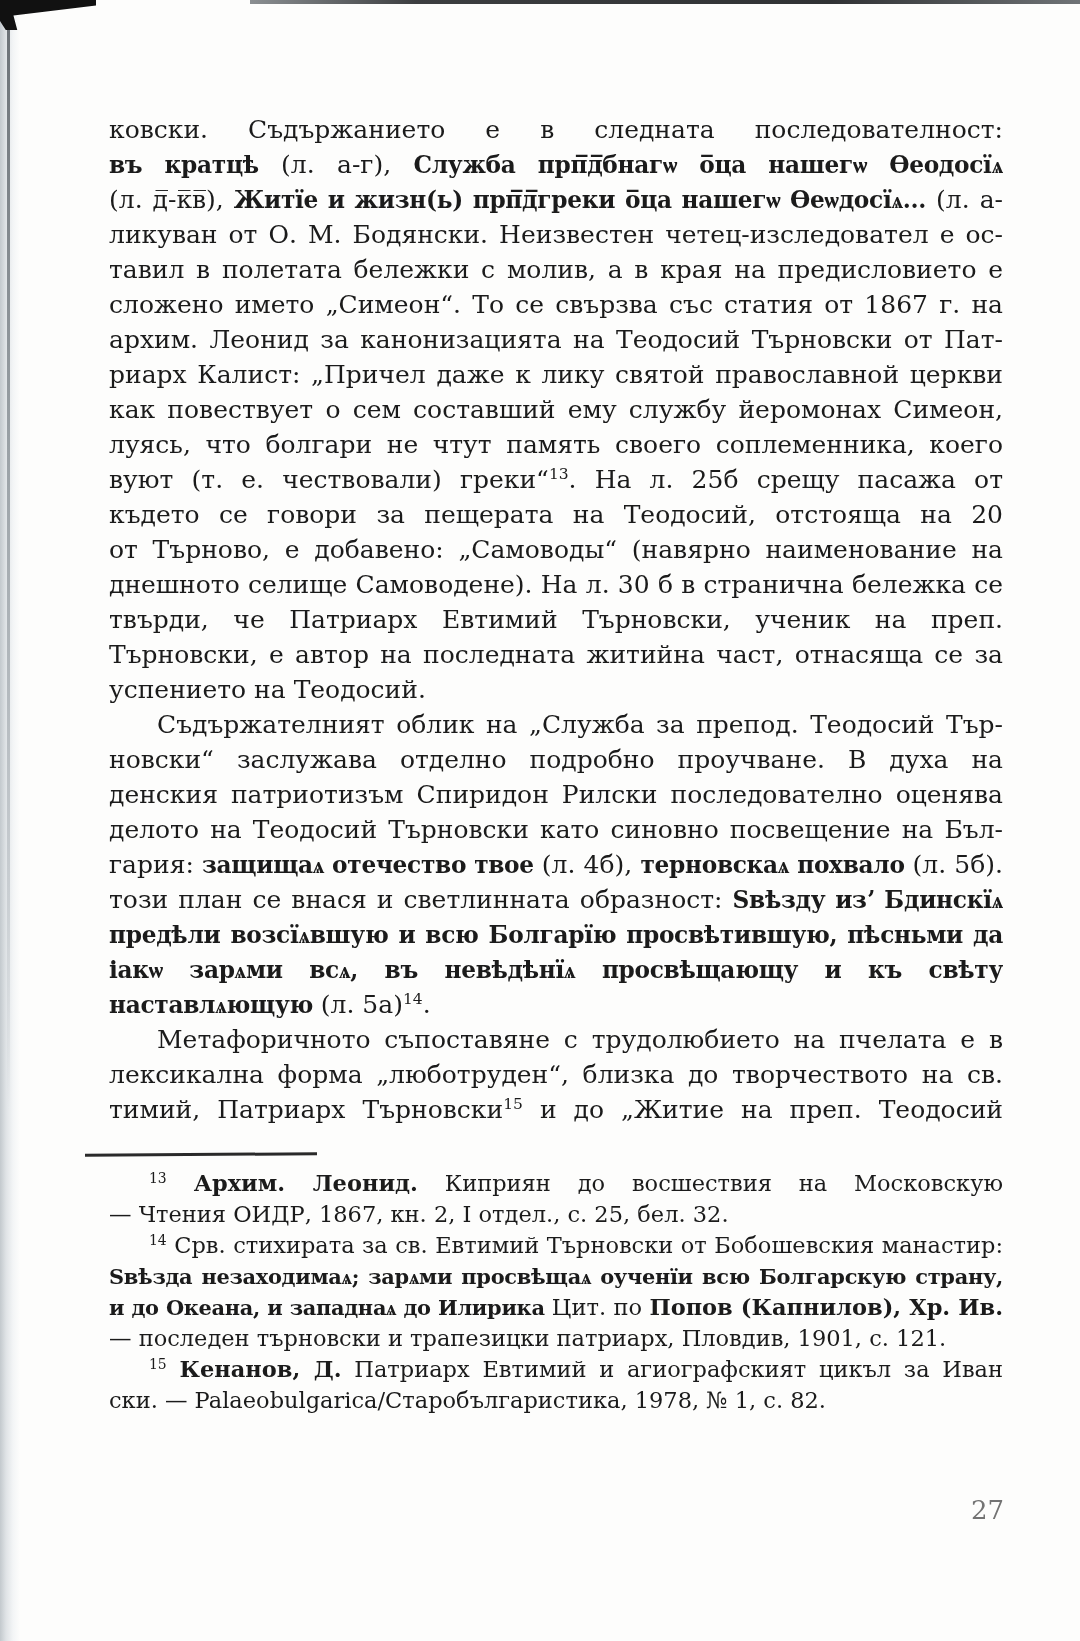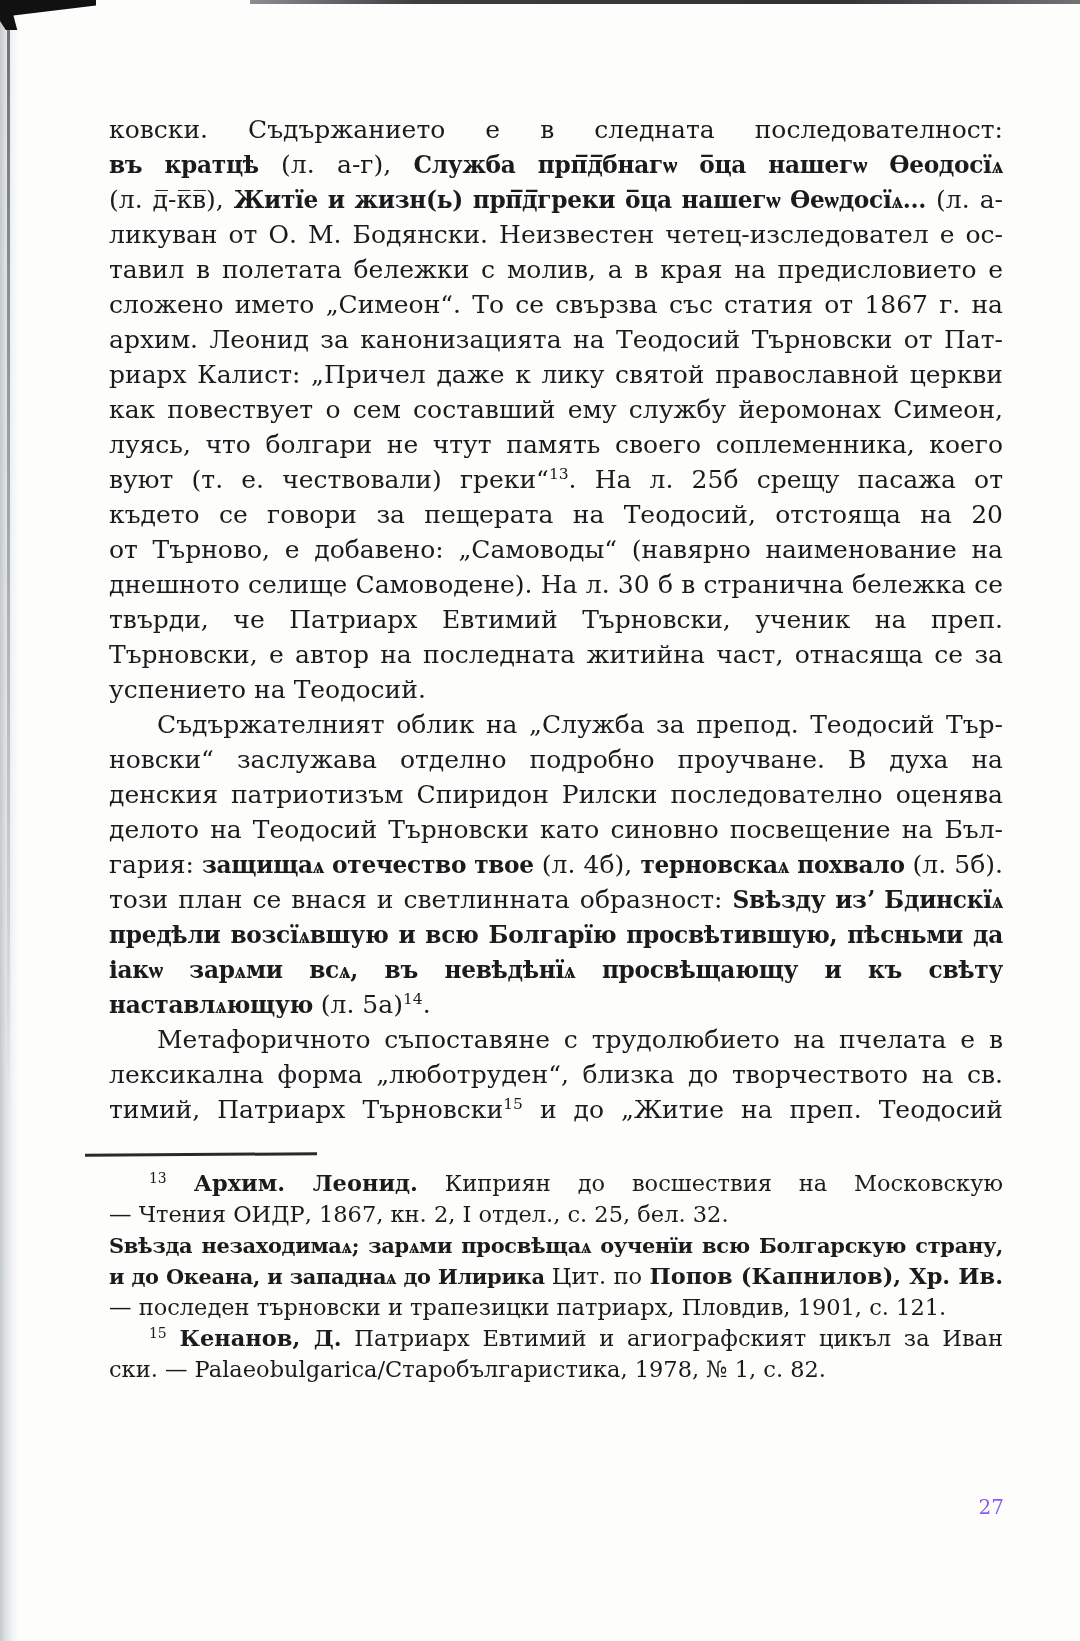--- a/index.html
+++ b/index.html
@@ -52,21 +52,21 @@
     width: 232px; height: 0;
     border-top: 3px solid #2a2a2a;
     margin: 26px 0 12px 0;
     transform: rotate(-0.4deg);
   }
   .footnotes .line { font-size: 22.5px; line-height: 31px; height: 31px; }
   .footnotes .line.indent { padding-left: 40px; }
 
   .page-number {
     position: absolute; top: 1495px; right: 76px;
-    font-size: 20px; color: #8b5cf6;
+    font-size: 26px; color: #737373;
   }
 </style>
 </head>
 <body>
 
 <div class="page">
   <div class="edge-shadow-left"></div>
   <div class="edge-line-left"></div>
   <div class="top-scan-line"></div>
   <div class="corner-wedge"></div>
@@ -100,20 +100,21 @@
         <div class="line"><span class="s-cs">іакѡ зарѧми всѧ, въ невѣдѣнїѧ просвѣщающу и къ свѣту бг̅оразумїѧ</span></div>
         <div class="line last"><span class="s-cs">наставлѧющую </span><span class="s-n">(л. 5а)</span><span class="s-sup">14</span><span class="s-n">.</span></div>
         <div class="line indent"><span class="s-n">Метафоричното съпоставяне с трудолюбието на пчелата е в</span></div>
         <div class="line"><span class="s-n">лексикална форма „люботруден“, близка до творчеството на св. Ев-</span></div>
         <div class="line"><span class="s-n">тимий, Патриарх Търновски</span><span class="s-sup">15</span><span class="s-n"> и до „Житие на преп. Теодосий Търн-</span></div>
       </div>
     <div class="footnote-sep"></div>
     <div id="footnote-lines" class="footnotes">
         <div class="line indent"><span class="s-sup">13</span><span class="s-n"> </span><span class="s-b">Архим. Леонид.</span><span class="s-n"> Киприян до восшествия на Московскую митрополию.</span></div>
         <div class="line last"><span class="s-n">— Чтения ОИДР, 1867, кн. 2, I отдел., с. 25, бел. 32.</span></div>
+        <div class="line indent"><span class="s-sup">14</span><span class="s-n"> Срв. стихирата за св. Евтимий Търновски от Бобошевския манастир:</span></div>
         <div class="line"><span class="s-cs">Ѕвѣзда незаходимаѧ; зарѧми просвѣщаѧ оученїи всю Болгарскую страну, и всѧ сѣвернаѧ</span></div>
         <div class="line"><span class="s-cs">и до Океана, и западнаѧ до Илирика </span><span class="s-n">Цит. по </span><span class="s-b">Попов (Капнилов), Хр. Ив.</span></div>
         <div class="line last"><span class="s-n">— последен търновски и трапезицки патриарх, Пловдив, 1901, с. 121.</span></div>
         <div class="line indent"><span class="s-sup">15</span><span class="s-n"> </span><span class="s-b">Кенанов, Д.</span><span class="s-n"> Патриарх Евтимий и агиографският цикъл за Иван Рил-</span></div>
         <div class="line last"><span class="s-n">ски. — Palaeobulgarica/Старобългаристика, 1978, № 1, с. 82.</span></div>
       </div>
   </div>
 
   <div class="page-number">27</div>
 </div>

